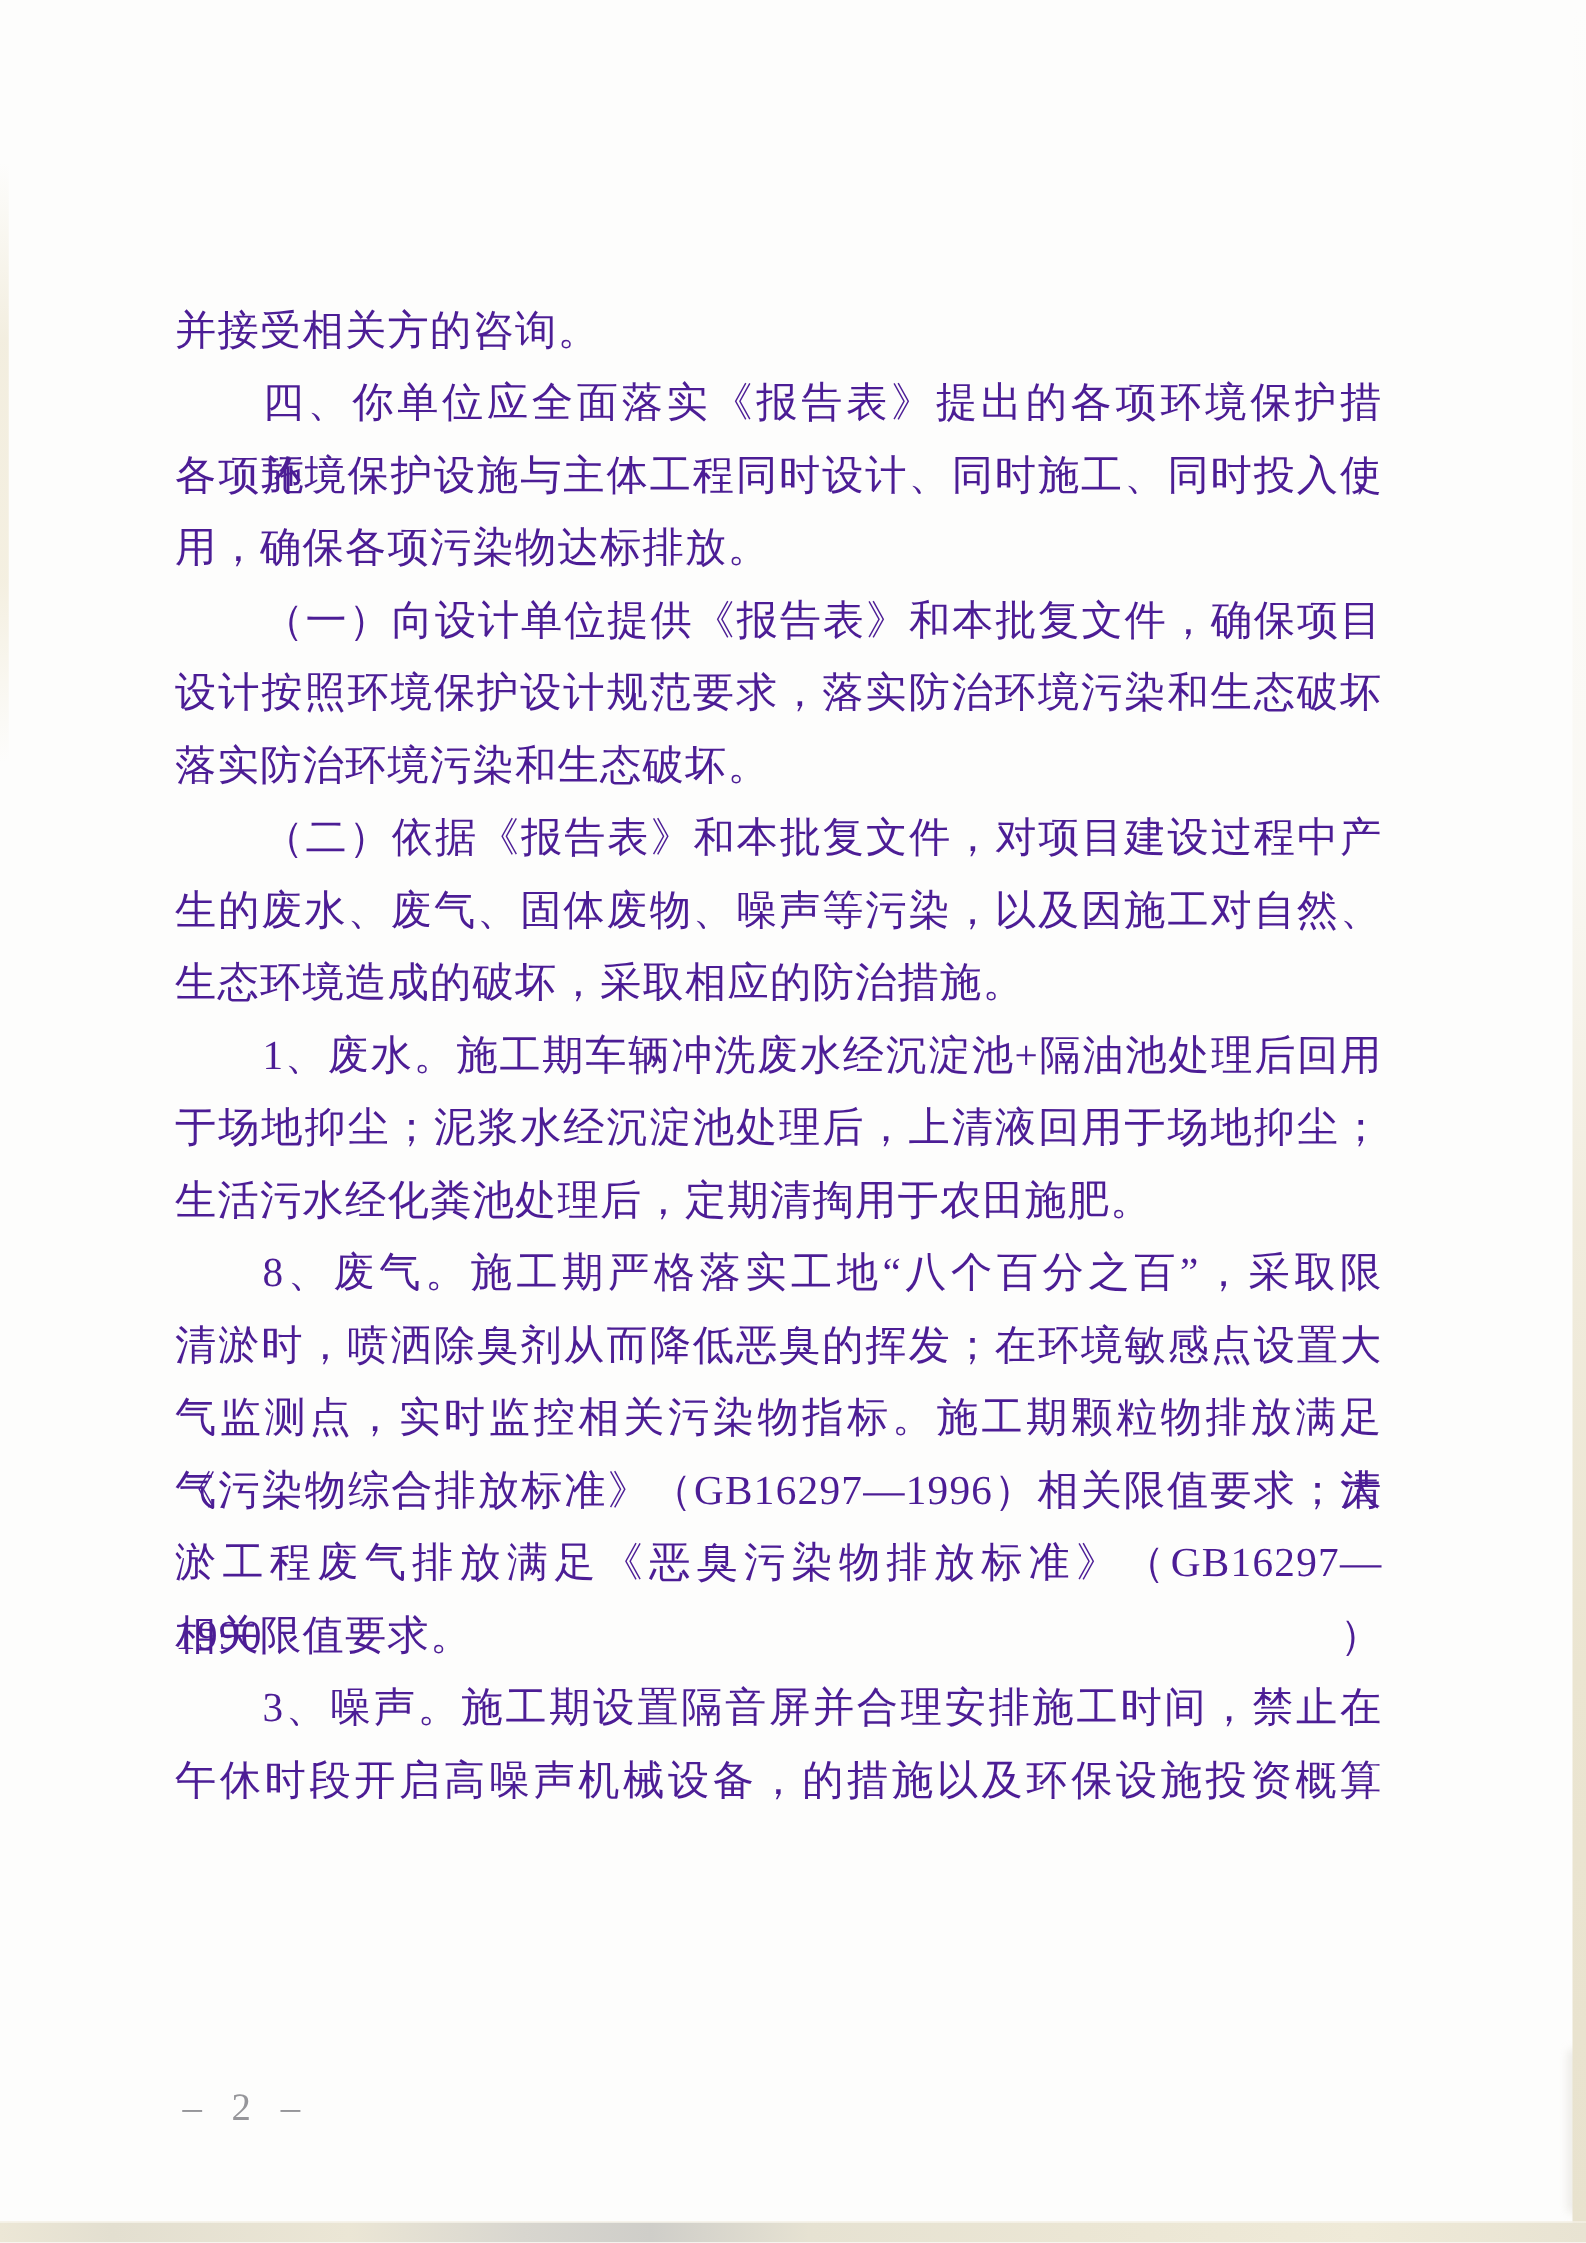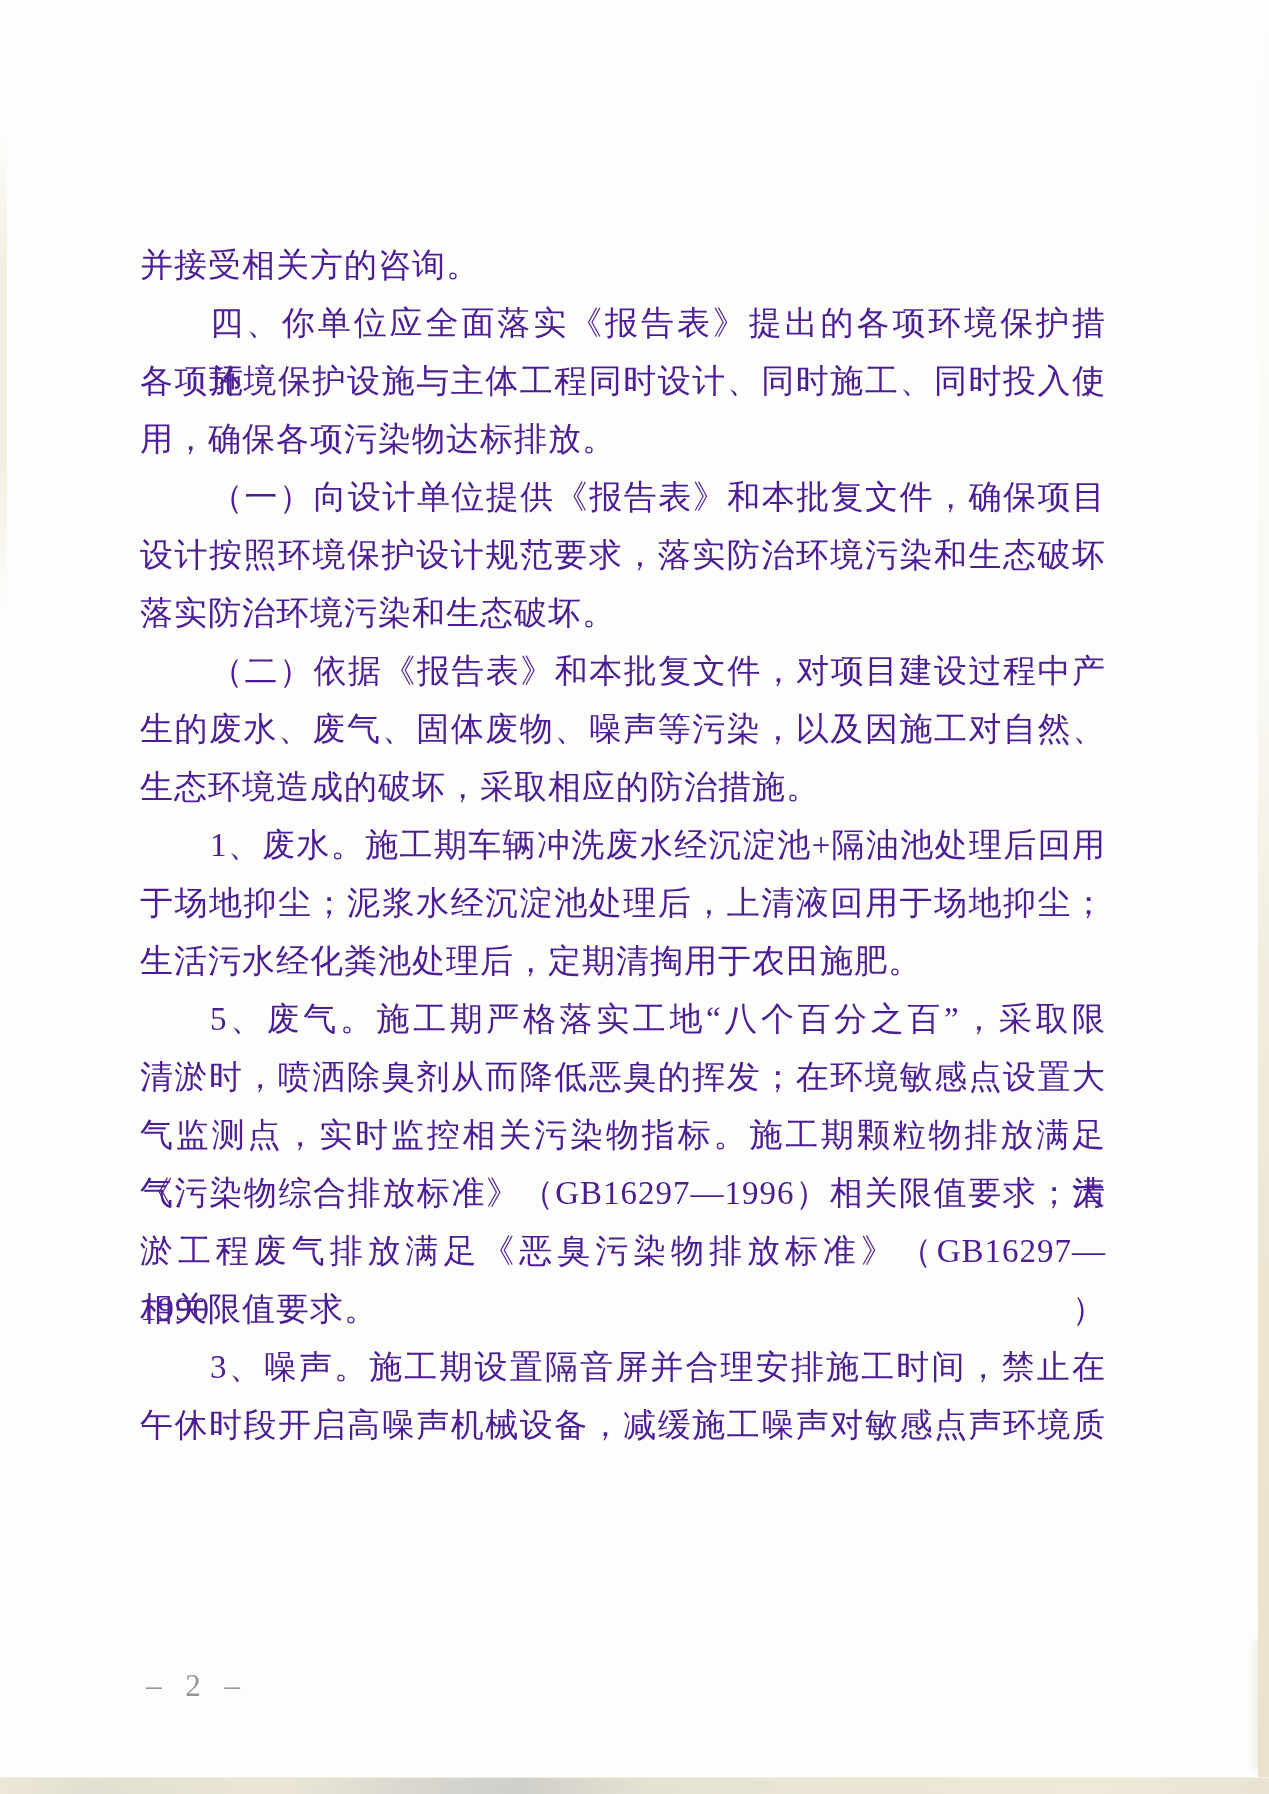--- a/index.html
+++ b/index.html
@@ -113,28 +113,28 @@
       <div class="line">用，确保各项污染物达标排放。</div>
       <div class="line full indent">（一）向设计单位提供《报告表》和本批复文件，确保项目</div>
       <div class="line full">设计按照环境保护设计规范要求，落实防治环境污染和生态破坏</div>
       <div class="line">落实防治环境污染和生态破坏。</div>
       <div class="line full indent">（二）依据《报告表》和本批复文件，对项目建设过程中产</div>
       <div class="line full">生的废水、废气、固体废物、噪声等污染，以及因施工对自然、</div>
       <div class="line">生态环境造成的破坏，采取相应的防治措施。</div>
       <div class="line full indent">1、废水。施工期车辆冲洗废水经沉淀池+隔油池处理后回用</div>
       <div class="line full">于场地抑尘；泥浆水经沉淀池处理后，上清液回用于场地抑尘；</div>
       <div class="line">生活污水经化粪池处理后，定期清掏用于农田施肥。</div>
-      <div class="line full indent">5、废气。施工期严格落实工地“八个百分之百”，采取限</div>
+      <div class="line full indent">8、废气。施工期严格落实工地“八个百分之百”，采取限</div>
       <div class="line full">清淤时，喷洒除臭剂从而降低恶臭的挥发；在环境敏感点设置大</div>
       <div class="line full">气监测点，实时监控相关污染物指标。施工期颗粒物排放满足《大</div>
       <div class="line full">气污染物综合排放标准》（GB16297—1996）相关限值要求；清</div>
       <div class="line full">淤工程废气排放满足《恶臭污染物排放标准》（GB16297—1990）</div>
       <div class="line">相关限值要求。</div>
       <div class="line full indent">3、噪声。施工期设置隔音屏并合理安排施工时间，禁止在</div>
-      <div class="line full">午休时段开启高噪声机械设备，减缓施工噪声对敏感点声环境质</div>
+      <div class="line full">午休时段开启高噪声机械设备，的措施以及环保设施投资概算</div>
     </div>
 
   <div class="page-number">– 2 –</div>
 
   <div class="scan-edge-left"></div>
   <div class="scan-smudge-right"></div>
   <div class="scan-edge-right"></div>
   <div class="scan-edge-bottom"></div>
 
 </div>

